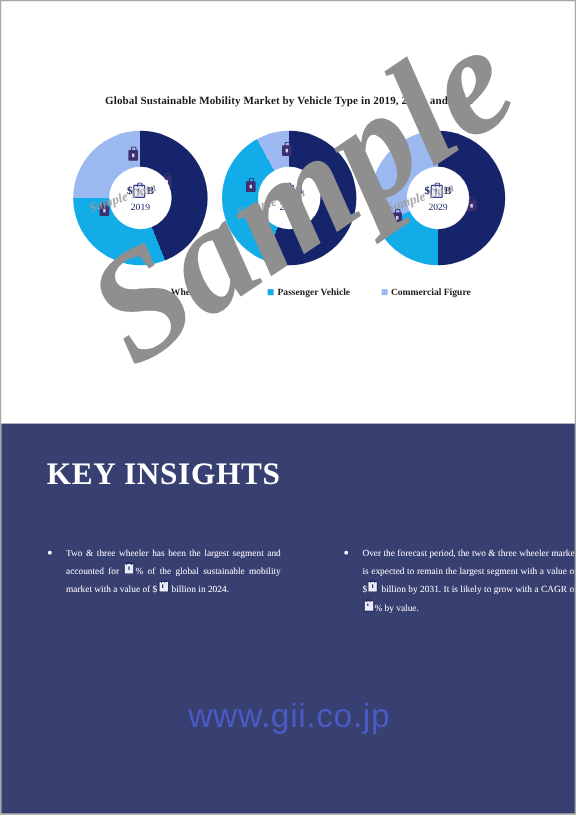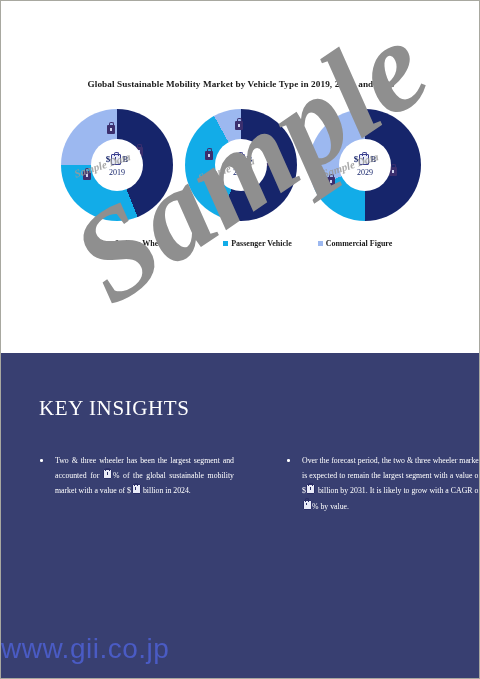--- a/index.html
+++ b/index.html
@@ -118,23 +118,22 @@
     line-height:1.45;
   }
   
   .insights{
     position:absolute;left:0;top:352px;
     width:480px;height:326px;
     background:#383f71;
   }
   .insights-title{
     position:absolute;left:38px;top:379px;
-    font-size:21px;font-weight:normal;color:#ffffff;
+    font-size:26px;font-weight:bold;color:#ffffff;
     letter-spacing:.6px;
-    margin-top:16px;
   }
   .bullets{
     position:absolute;left:0;top:452px;width:480px;
     display:flex;
     gap:32px;
   }
   .col{
     width:205px;
   }
   .col.left{margin-left:36px;}
@@ -168,22 +167,22 @@
     border:1px solid #2b2f66;border-bottom:none;
     border-radius:2px 2px 0 0;
   }
   .ilock::after{
     content:"";position:absolute;
     left:2.2px;top:2px;width:1.2px;height:2.5px;
     background:#2b2f66;
   }
   
   .site-url{
-    position:absolute;left:0;top:632px;width:480px;
-    text-align:left;
+    position:absolute;left:0;top:580px;width:480px;
+    text-align:center;
     font-family:"Liberation Sans", sans-serif;
     font-size:28px;font-weight:normal;
     color:#4a5bc4;
     letter-spacing:.5px;
   }
   
   .wm-big{
     position:absolute;
     left:46px;top:210px;
     font-family:"Liberation Serif", serif;

